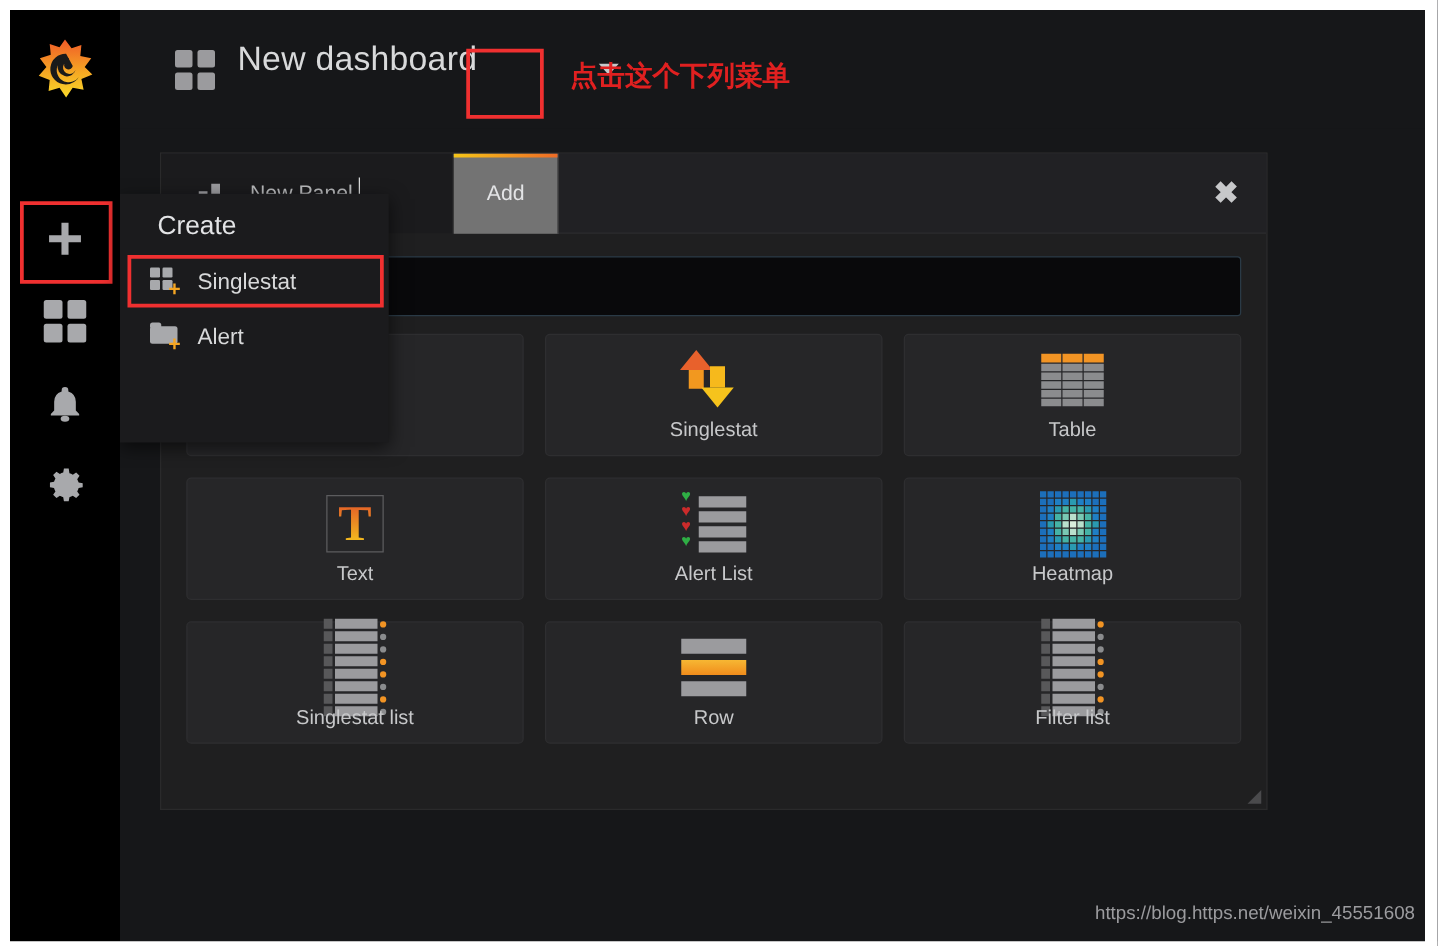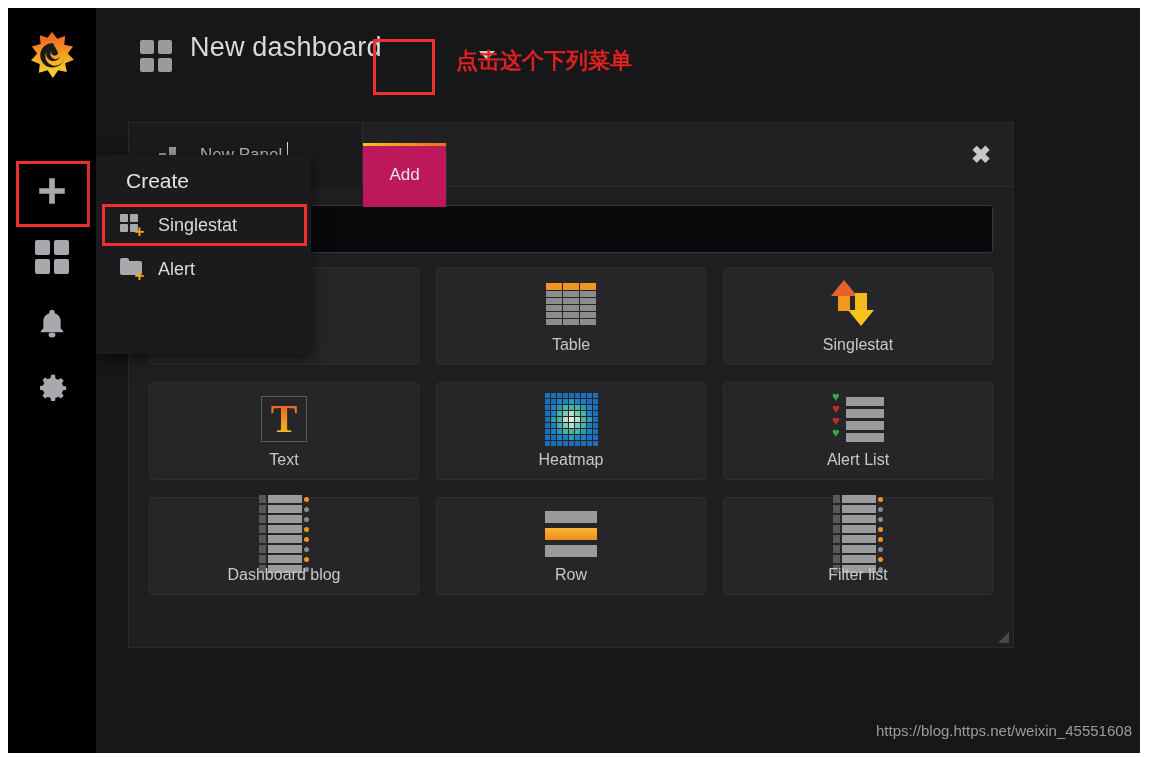--- a/index.html
+++ b/index.html
@@ -102,21 +102,21 @@
     content: ""; position: absolute; right: -6px; top: -3px;
     width: 1px; height: 22px; background: #d8d9da;
   }
   .ap-tabs { position: absolute; left: 234px; top: 0; display: flex; height: 64px; }
   .ap-tab {
     position: relative; width: 84px; height: 64px;
     display: flex; align-items: center; justify-content: center;
     font-size: 17px; color: #c7c8ca;
     border-right: 1px solid #2c2c2e;
   }
-  .ap-tab.active { background: #be185d; color: #e3e4e6; margin-top: 20px; }
+  .ap-tab.active { background: #737373; color: #e3e4e6; }
   .ap-tab.active::before {
     content: ""; position: absolute; top: 0; left: 0; right: 0; height: 3px;
     background: linear-gradient(90deg, #f5c518 0%, #ee6b26 100%);
   }
   .ap-tab.paste { width: 112px; border-right: none; }
   .ap-close {
     position: absolute; right: 22px; top: 20px;
     font-size: 24px; color: #c7c8ca; font-weight: bold; line-height: 24px;
   }
   .ap-filter-wrap { padding: 18px 20px 6px 20px; }
@@ -344,162 +344,73 @@
               <i style="height:36px"></i>
               <i style="height:22px"></i>
               <i style="height:30px"></i>
             </span>
         </span>
         <span class="ap-card-label">Graph</span>
       </div>
 
       <div class="ap-card">
         <span class="ap-icon">
-          <span class="ic-table">
-            <span class="hrow">
-                <i></i>
-                <i></i>
-                <i></i>
-              </span>
-            <span class="row">
-                <i></i>
-                <i></i>
-                <i></i>
-              </span>
-            <span class="row">
-                <i></i>
-                <i></i>
-                <i></i>
-              </span>
-            <span class="row">
-                <i></i>
-                <i></i>
-                <i></i>
-              </span>
-            <span class="row">
-                <i></i>
-                <i></i>
-                <i></i>
-              </span>
-            <span class="row">
-                <i></i>
-                <i></i>
-                <i></i>
-              </span>
-          </span>
-        </span>
-        <span class="ap-card-label">Table</span>
-      </div>
-
-      <div class="ap-card">
-        <span class="ap-icon">
           <span class="ic-single">
               <span class="up"></span>
               <span class="upbody"></span>
               <span class="dnbody"></span>
               <span class="dn"></span>
             </span>
         </span>
         <span class="ap-card-label">Singlestat</span>
       </div>
 
       <div class="ap-card">
         <span class="ap-icon">
+          <span class="ic-table">
+            <span class="hrow">
+                <i></i>
+                <i></i>
+                <i></i>
+              </span>
+            <span class="row">
+                <i></i>
+                <i></i>
+                <i></i>
+              </span>
+            <span class="row">
+                <i></i>
+                <i></i>
+                <i></i>
+              </span>
+            <span class="row">
+                <i></i>
+                <i></i>
+                <i></i>
+              </span>
+            <span class="row">
+                <i></i>
+                <i></i>
+                <i></i>
+              </span>
+            <span class="row">
+                <i></i>
+                <i></i>
+                <i></i>
+              </span>
+          </span>
+        </span>
+        <span class="ap-card-label">Table</span>
+      </div>
+
+      <div class="ap-card">
+        <span class="ap-icon">
           <span class="ic-text">T</span>
         </span>
         <span class="ap-card-label">Text</span>
-      </div>
-
-      <div class="ap-card">
-        <span class="ap-icon">
-          <span class="ic-heat" id="heat">
-              <i style="background: rgb(28, 111, 187);"></i>
-              <i style="background: rgb(28, 111, 187);"></i>
-              <i style="background: rgb(28, 111, 187);"></i>
-              <i style="background: rgb(28, 111, 187);"></i>
-              <i style="background: rgb(28, 111, 187);"></i>
-              <i style="background: rgb(28, 111, 187);"></i>
-              <i style="background: rgb(28, 111, 187);"></i>
-              <i style="background: rgb(28, 111, 187);"></i>
-              <i style="background: rgb(28, 111, 187);"></i>
-              <i style="background: rgb(28, 111, 187);"></i>
-              <i style="background: rgb(28, 111, 187);"></i>
-              <i style="background: rgb(31, 127, 196);"></i>
-              <i style="background: rgb(31, 127, 196);"></i>
-              <i style="background: rgb(42, 154, 176);"></i>
-              <i style="background: rgb(31, 127, 196);"></i>
-              <i style="background: rgb(31, 127, 196);"></i>
-              <i style="background: rgb(28, 111, 187);"></i>
-              <i style="background: rgb(28, 111, 187);"></i>
-              <i style="background: rgb(28, 111, 187);"></i>
-              <i style="background: rgb(31, 127, 196);"></i>
-              <i style="background: rgb(42, 154, 176);"></i>
-              <i style="background: rgb(69, 179, 166);"></i>
-              <i style="background: rgb(69, 179, 166);"></i>
-              <i style="background: rgb(69, 179, 166);"></i>
-              <i style="background: rgb(42, 154, 176);"></i>
-              <i style="background: rgb(31, 127, 196);"></i>
-              <i style="background: rgb(28, 111, 187);"></i>
-              <i style="background: rgb(28, 111, 187);"></i>
-              <i style="background: rgb(31, 127, 196);"></i>
-              <i style="background: rgb(69, 179, 166);"></i>
-              <i style="background: rgb(121, 201, 180);"></i>
-              <i style="background: rgb(185, 224, 205);"></i>
-              <i style="background: rgb(121, 201, 180);"></i>
-              <i style="background: rgb(69, 179, 166);"></i>
-              <i style="background: rgb(31, 127, 196);"></i>
-              <i style="background: rgb(28, 111, 187);"></i>
-              <i style="background: rgb(28, 111, 187);"></i>
-              <i style="background: rgb(42, 154, 176);"></i>
-              <i style="background: rgb(69, 179, 166);"></i>
-              <i style="background: rgb(185, 224, 205);"></i>
-              <i style="background: rgb(217, 238, 221);"></i>
-              <i style="background: rgb(185, 224, 205);"></i>
-              <i style="background: rgb(69, 179, 166);"></i>
-              <i style="background: rgb(42, 154, 176);"></i>
-              <i style="background: rgb(28, 111, 187);"></i>
-              <i style="background: rgb(28, 111, 187);"></i>
-              <i style="background: rgb(31, 127, 196);"></i>
-              <i style="background: rgb(69, 179, 166);"></i>
-              <i style="background: rgb(121, 201, 180);"></i>
-              <i style="background: rgb(185, 224, 205);"></i>
-              <i style="background: rgb(121, 201, 180);"></i>
-              <i style="background: rgb(69, 179, 166);"></i>
-              <i style="background: rgb(31, 127, 196);"></i>
-              <i style="background: rgb(28, 111, 187);"></i>
-              <i style="background: rgb(28, 111, 187);"></i>
-              <i style="background: rgb(31, 127, 196);"></i>
-              <i style="background: rgb(42, 154, 176);"></i>
-              <i style="background: rgb(69, 179, 166);"></i>
-              <i style="background: rgb(69, 179, 166);"></i>
-              <i style="background: rgb(69, 179, 166);"></i>
-              <i style="background: rgb(42, 154, 176);"></i>
-              <i style="background: rgb(31, 127, 196);"></i>
-              <i style="background: rgb(28, 111, 187);"></i>
-              <i style="background: rgb(28, 111, 187);"></i>
-              <i style="background: rgb(28, 111, 187);"></i>
-              <i style="background: rgb(31, 127, 196);"></i>
-              <i style="background: rgb(31, 127, 196);"></i>
-              <i style="background: rgb(42, 154, 176);"></i>
-              <i style="background: rgb(31, 127, 196);"></i>
-              <i style="background: rgb(31, 127, 196);"></i>
-              <i style="background: rgb(28, 111, 187);"></i>
-              <i style="background: rgb(28, 111, 187);"></i>
-              <i style="background: rgb(28, 111, 187);"></i>
-              <i style="background: rgb(28, 111, 187);"></i>
-              <i style="background: rgb(28, 111, 187);"></i>
-              <i style="background: rgb(28, 111, 187);"></i>
-              <i style="background: rgb(28, 111, 187);"></i>
-              <i style="background: rgb(28, 111, 187);"></i>
-              <i style="background: rgb(28, 111, 187);"></i>
-              <i style="background: rgb(28, 111, 187);"></i>
-              <i style="background: rgb(28, 111, 187);"></i>
-            </span>
-        </span>
-        <span class="ap-card-label">Heatmap</span>
       </div>
 
       <div class="ap-card">
         <span class="ap-icon">
           <span class="ic-alert">
             <span class="ar">
                 <span class="hb g"></span>
                 <span class="bar"></span>
               </span>
             <span class="ar">
@@ -514,20 +425,109 @@
                 <span class="hb g"></span>
                 <span class="bar"></span>
               </span>
           </span>
         </span>
         <span class="ap-card-label">Alert List</span>
       </div>
 
       <div class="ap-card">
         <span class="ap-icon">
+          <span class="ic-heat" id="heat">
+              <i style="background: rgb(28, 111, 187);"></i>
+              <i style="background: rgb(28, 111, 187);"></i>
+              <i style="background: rgb(28, 111, 187);"></i>
+              <i style="background: rgb(28, 111, 187);"></i>
+              <i style="background: rgb(28, 111, 187);"></i>
+              <i style="background: rgb(28, 111, 187);"></i>
+              <i style="background: rgb(28, 111, 187);"></i>
+              <i style="background: rgb(28, 111, 187);"></i>
+              <i style="background: rgb(28, 111, 187);"></i>
+              <i style="background: rgb(28, 111, 187);"></i>
+              <i style="background: rgb(28, 111, 187);"></i>
+              <i style="background: rgb(31, 127, 196);"></i>
+              <i style="background: rgb(31, 127, 196);"></i>
+              <i style="background: rgb(42, 154, 176);"></i>
+              <i style="background: rgb(31, 127, 196);"></i>
+              <i style="background: rgb(31, 127, 196);"></i>
+              <i style="background: rgb(28, 111, 187);"></i>
+              <i style="background: rgb(28, 111, 187);"></i>
+              <i style="background: rgb(28, 111, 187);"></i>
+              <i style="background: rgb(31, 127, 196);"></i>
+              <i style="background: rgb(42, 154, 176);"></i>
+              <i style="background: rgb(69, 179, 166);"></i>
+              <i style="background: rgb(69, 179, 166);"></i>
+              <i style="background: rgb(69, 179, 166);"></i>
+              <i style="background: rgb(42, 154, 176);"></i>
+              <i style="background: rgb(31, 127, 196);"></i>
+              <i style="background: rgb(28, 111, 187);"></i>
+              <i style="background: rgb(28, 111, 187);"></i>
+              <i style="background: rgb(31, 127, 196);"></i>
+              <i style="background: rgb(69, 179, 166);"></i>
+              <i style="background: rgb(121, 201, 180);"></i>
+              <i style="background: rgb(185, 224, 205);"></i>
+              <i style="background: rgb(121, 201, 180);"></i>
+              <i style="background: rgb(69, 179, 166);"></i>
+              <i style="background: rgb(31, 127, 196);"></i>
+              <i style="background: rgb(28, 111, 187);"></i>
+              <i style="background: rgb(28, 111, 187);"></i>
+              <i style="background: rgb(42, 154, 176);"></i>
+              <i style="background: rgb(69, 179, 166);"></i>
+              <i style="background: rgb(185, 224, 205);"></i>
+              <i style="background: rgb(217, 238, 221);"></i>
+              <i style="background: rgb(185, 224, 205);"></i>
+              <i style="background: rgb(69, 179, 166);"></i>
+              <i style="background: rgb(42, 154, 176);"></i>
+              <i style="background: rgb(28, 111, 187);"></i>
+              <i style="background: rgb(28, 111, 187);"></i>
+              <i style="background: rgb(31, 127, 196);"></i>
+              <i style="background: rgb(69, 179, 166);"></i>
+              <i style="background: rgb(121, 201, 180);"></i>
+              <i style="background: rgb(185, 224, 205);"></i>
+              <i style="background: rgb(121, 201, 180);"></i>
+              <i style="background: rgb(69, 179, 166);"></i>
+              <i style="background: rgb(31, 127, 196);"></i>
+              <i style="background: rgb(28, 111, 187);"></i>
+              <i style="background: rgb(28, 111, 187);"></i>
+              <i style="background: rgb(31, 127, 196);"></i>
+              <i style="background: rgb(42, 154, 176);"></i>
+              <i style="background: rgb(69, 179, 166);"></i>
+              <i style="background: rgb(69, 179, 166);"></i>
+              <i style="background: rgb(69, 179, 166);"></i>
+              <i style="background: rgb(42, 154, 176);"></i>
+              <i style="background: rgb(31, 127, 196);"></i>
+              <i style="background: rgb(28, 111, 187);"></i>
+              <i style="background: rgb(28, 111, 187);"></i>
+              <i style="background: rgb(28, 111, 187);"></i>
+              <i style="background: rgb(31, 127, 196);"></i>
+              <i style="background: rgb(31, 127, 196);"></i>
+              <i style="background: rgb(42, 154, 176);"></i>
+              <i style="background: rgb(31, 127, 196);"></i>
+              <i style="background: rgb(31, 127, 196);"></i>
+              <i style="background: rgb(28, 111, 187);"></i>
+              <i style="background: rgb(28, 111, 187);"></i>
+              <i style="background: rgb(28, 111, 187);"></i>
+              <i style="background: rgb(28, 111, 187);"></i>
+              <i style="background: rgb(28, 111, 187);"></i>
+              <i style="background: rgb(28, 111, 187);"></i>
+              <i style="background: rgb(28, 111, 187);"></i>
+              <i style="background: rgb(28, 111, 187);"></i>
+              <i style="background: rgb(28, 111, 187);"></i>
+              <i style="background: rgb(28, 111, 187);"></i>
+              <i style="background: rgb(28, 111, 187);"></i>
+            </span>
+        </span>
+        <span class="ap-card-label">Heatmap</span>
+      </div>
+
+      <div class="ap-card">
+        <span class="ap-icon">
           <span class="ic-list" id="dlist">
               <span class="lr">
                 <span class="lh"></span>
                 <span class="lb"></span>
                 <span class="dot o"></span>
               </span>
               <span class="lr">
                 <span class="lh"></span>
                 <span class="lb"></span>
                 <span class="dot g"></span>
@@ -557,21 +557,21 @@
                 <span class="lb"></span>
                 <span class="dot o"></span>
               </span>
               <span class="lr">
                 <span class="lh"></span>
                 <span class="lb"></span>
                 <span class="dot g"></span>
               </span>
             </span>
         </span>
-        <span class="ap-card-label">Dashboard blog</span>
+        <span class="ap-card-label">Singlestat list</span>
       </div>
 
       <div class="ap-card">
         <span class="ap-icon">
           <span class="ic-row">
               <i></i>
               <i class="o"></i>
               <i></i>
             </span>
         </span>

